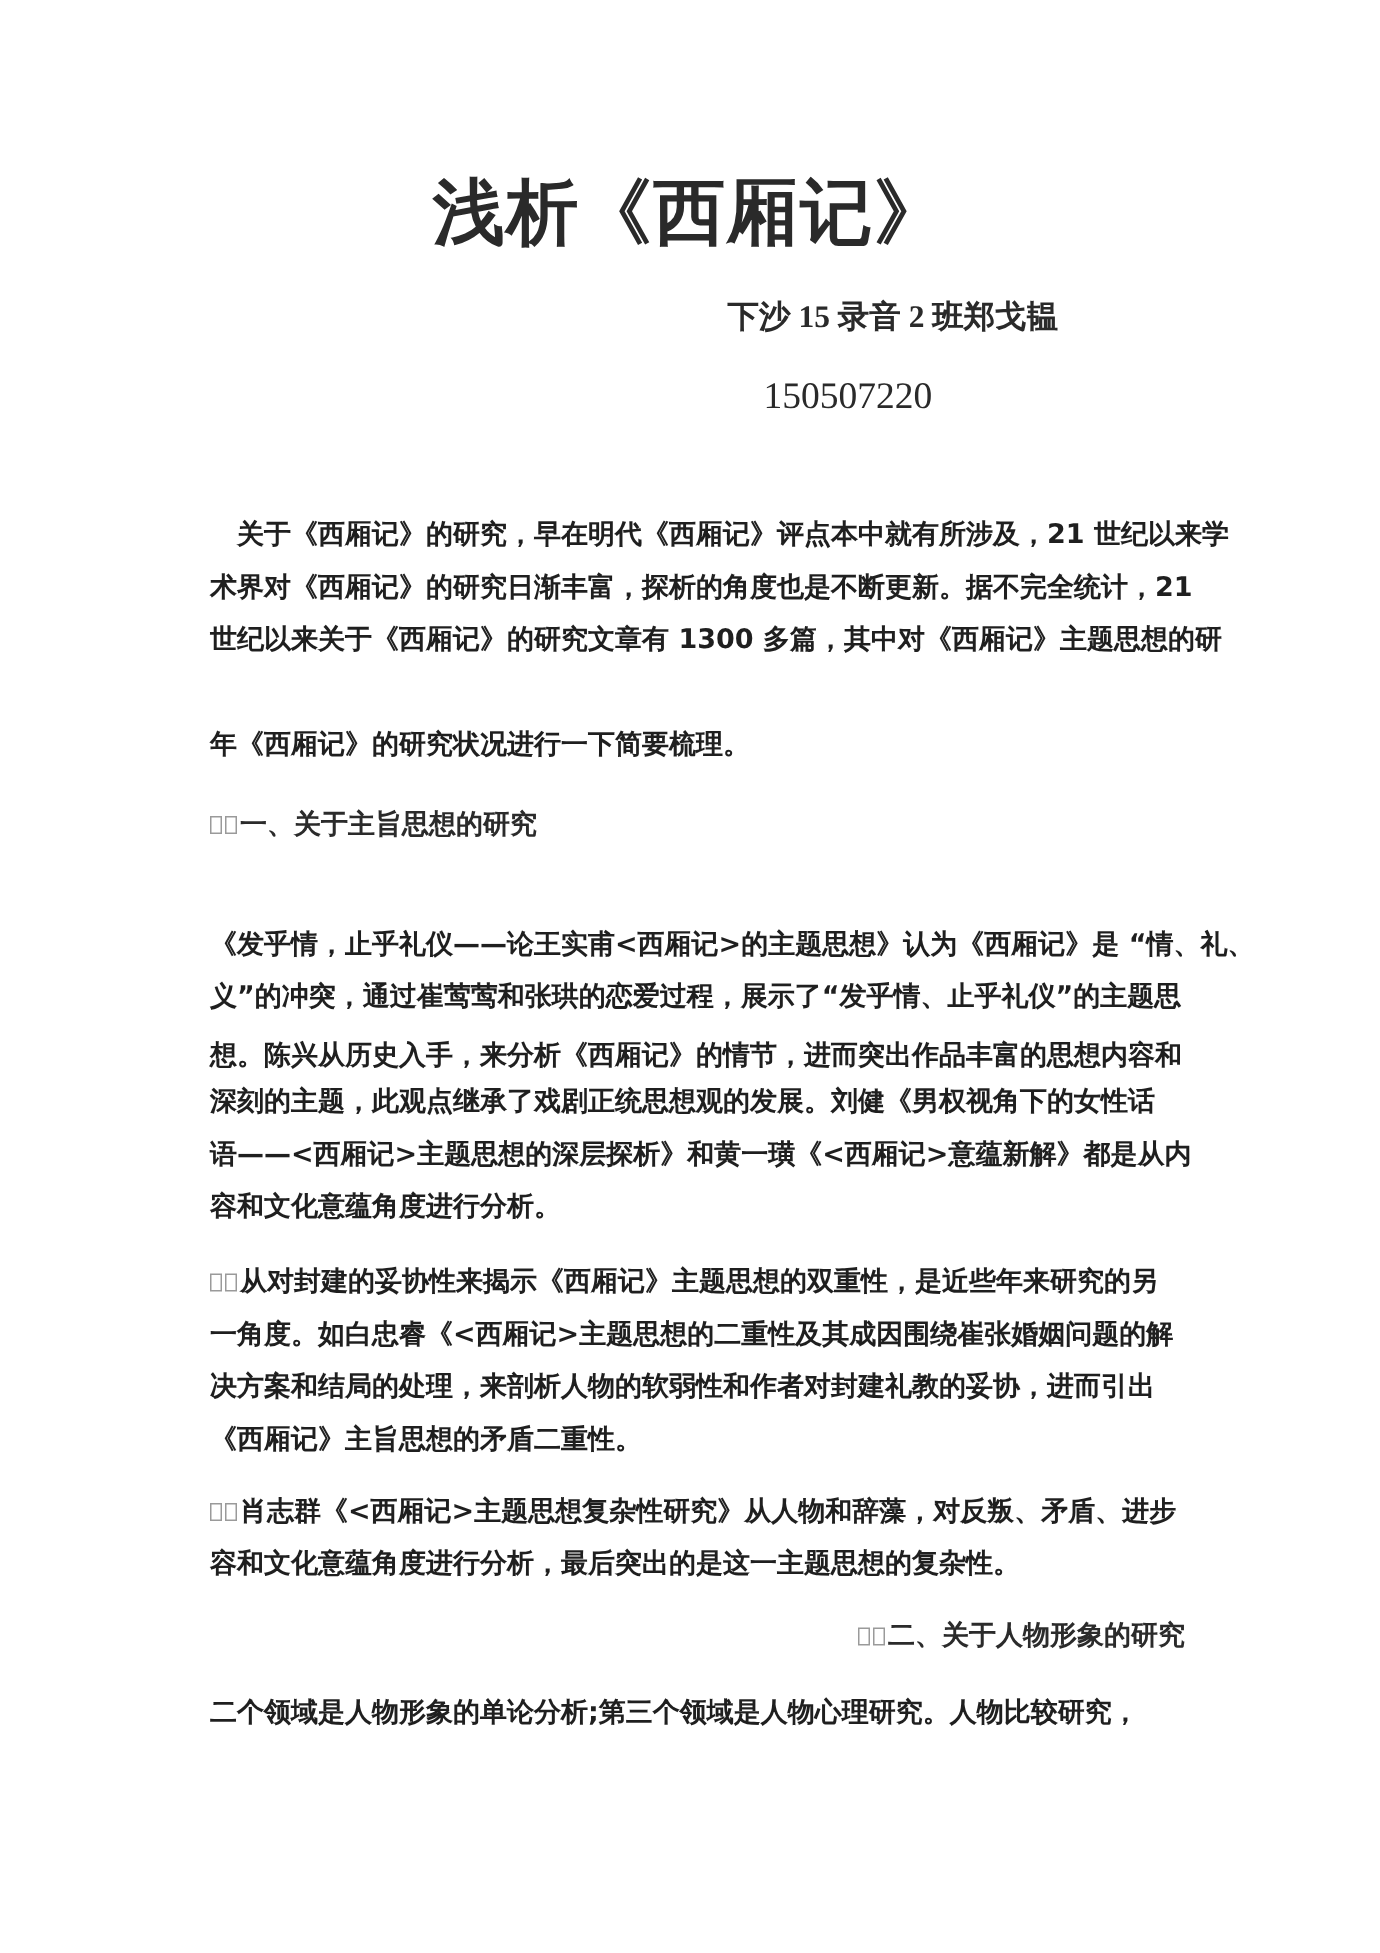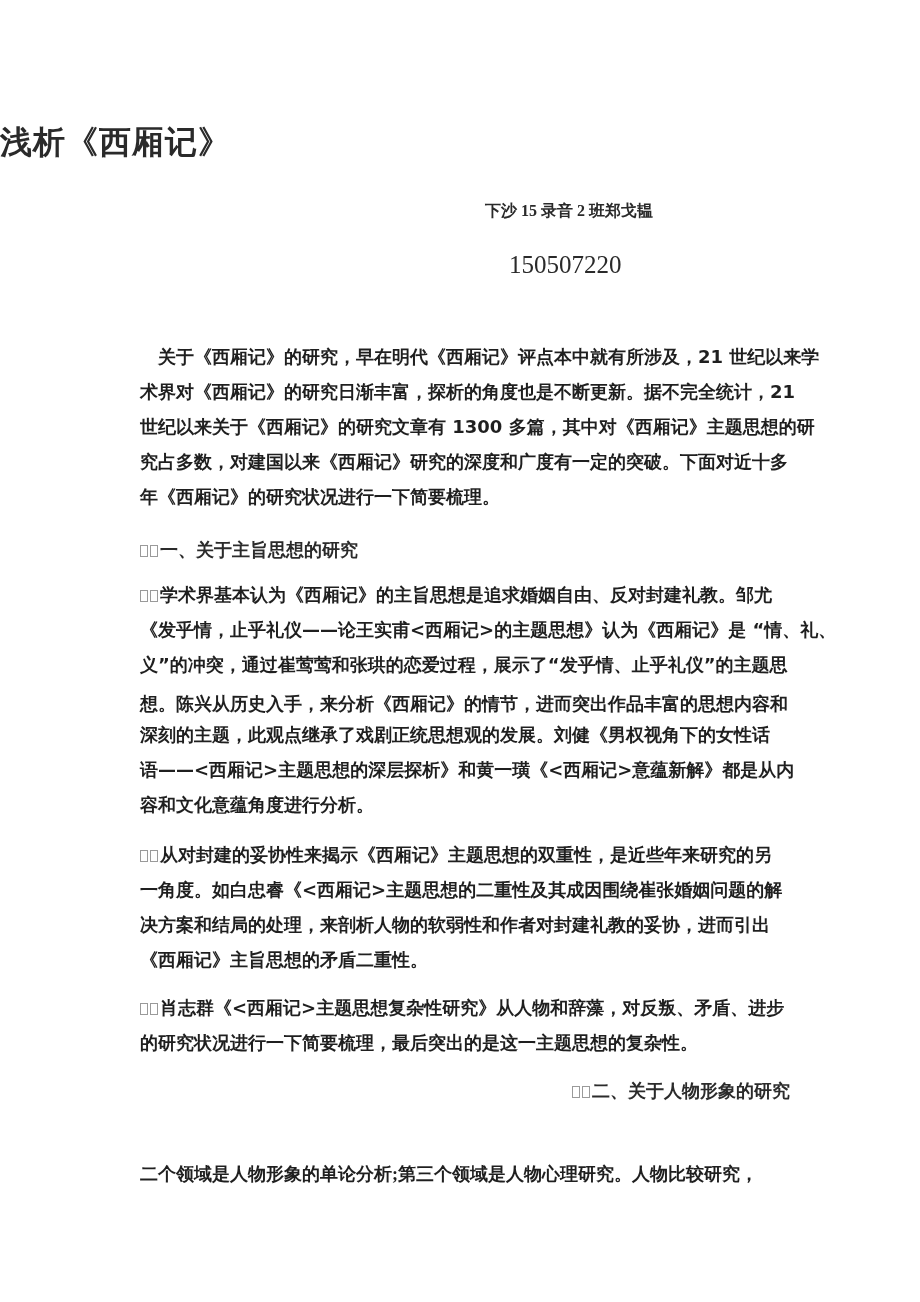--- a/index.html
+++ b/index.html
@@ -19,31 +19,32 @@
     position: absolute;
     left: 0; top: 0;
     width: 920px; height: 1302px;
     background: #ffffff;
   }
   .title {
     position: absolute;
     left: 0;
     top: 112px;
     width: 920px;
-    font-size: 32px;
+    text-align: center;
+    font-size: 48px;
     line-height: 60px;
     font-weight: bold;
     color: #2a2a2a;
     letter-spacing: 1px;
   }
   .author {
     position: absolute;
     left: 485px;
     top: 196px;
-    font-size: 16px;
+    font-size: 21px;
     line-height: 30px;
     font-family: "Liberation Serif", "DejaVu Serif", serif;
     font-weight: bold;
     color: #2a2a2a;
   }
   .student-id {
     position: absolute;
     left: 509px;
     top: 250px;
     font-size: 25px;
@@ -80,38 +81,36 @@
 
 <div class="page">
 
   <div class="title">浅析《西厢记》</div>
   <div class="author">下沙 15 录音 2 班郑戈韫</div>
   <div class="student-id">150507220</div>
 
   <div class="line" style="top:343px;"><span class="indent-sp"></span><span>关于《西厢记》的研究，早在明代《西厢记》评点本中就有所涉及，21 世纪以来学</span></div>
   <div class="line" style="top:378px;">术界对《西厢记》的研究日渐丰富，探析的角度也是不断更新。据不完全统计，21</div>
   <div class="line" style="top:413px;">世纪以来关于《西厢记》的研究文章有 1300 多篇，其中对《西厢记》主题思想的研</div>
-  <div class="line" style="top:448px;">究占多数，对建国以来《西厢记》研究的深度和广度有一定的突破。下面对近十多</div>
   <div class="line" style="top:483px;">年《西厢记》的研究状况进行一下简要梳理。</div>
 
   <div class="line heading" style="top:536px;"><span class="sq"></span><span class="sq"></span><span>一、关于主旨思想的研究</span></div>
 
-  <div class="line" style="top:581px;"><span class="sq"></span><span class="sq"></span><span>学术界基本认为《西厢记》的主旨思想是追求婚姻自由、反对封建礼教。邹尤</span></div>
   <div class="line" style="top:616px;">《发乎情，止乎礼仪——论王实甫&lt;西厢记&gt;的主题思想》认为《西厢记》是 “情、礼、</div>
   <div class="line" style="top:651px;">义”的冲突，通过崔莺莺和张珙的恋爱过程，展示了“发乎情、止乎礼仪”的主题思</div>
   <div class="line" style="top:690px;">想。陈兴从历史入手，来分析《西厢记》的情节，进而突出作品丰富的思想内容和</div>
   <div class="line" style="top:721px;">深刻的主题，此观点继承了戏剧正统思想观的发展。刘健《男权视角下的女性话</div>
   <div class="line" style="top:756px;">语——&lt;西厢记&gt;主题思想的深层探析》和黄一璜《&lt;西厢记&gt;意蕴新解》都是从内</div>
   <div class="line" style="top:791px;">容和文化意蕴角度进行分析。</div>
 
   <div class="line" style="top:841px;"><span class="sq"></span><span class="sq"></span><span>从对封建的妥协性来揭示《西厢记》主题思想的双重性，是近些年来研究的另</span></div>
   <div class="line" style="top:876px;">一角度。如白忠睿《&lt;西厢记&gt;主题思想的二重性及其成因围绕崔张婚姻问题的解</div>
   <div class="line" style="top:911px;">决方案和结局的处理，来剖析人物的软弱性和作者对封建礼教的妥协，进而引出</div>
   <div class="line" style="top:946px;">《西厢记》主旨思想的矛盾二重性。</div>
 
   <div class="line" style="top:994px;"><span class="sq"></span><span class="sq"></span><span>肖志群《&lt;西厢记&gt;主题思想复杂性研究》从人物和辞藻，对反叛、矛盾、进步</span></div>
-  <div class="line" style="top:1029px;">的研究状况进行一下简要梳理，最后突出的是这一主题思想的复杂性。</div>
+  <div class="line" style="top:1029px;">容和文化意蕴角度进行分析，最后突出的是这一主题思想的复杂性。</div>
 
   <div class="line heading" style="top:1077px;text-align:right;"><span class="sq"></span><span class="sq"></span><span>二、关于人物形象的研究</span></div>
 
-  <div class="line" style="top:1160px;font-family:Liberation Serif, serif;">二个领域是人物形象的单论分析;第三个领域是人物心理研究。人物比较研究，</div>
+  <div class="line" style="top:1128px;">二个领域是人物形象的单论分析;第三个领域是人物心理研究。人物比较研究，</div>
 
 </div>
 
 </body></html>

